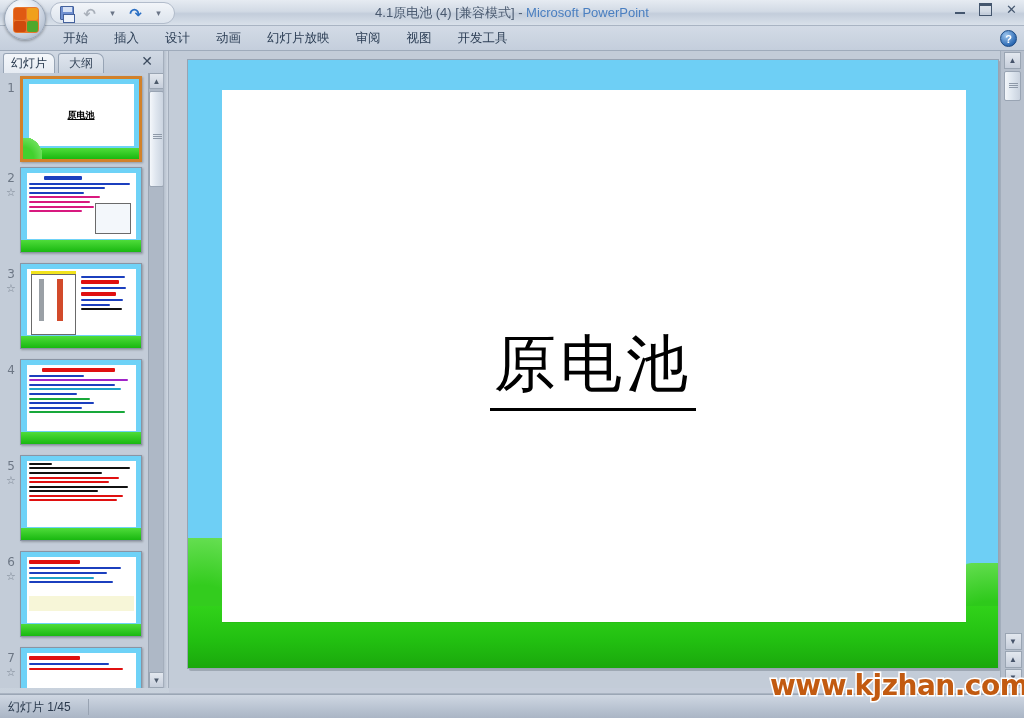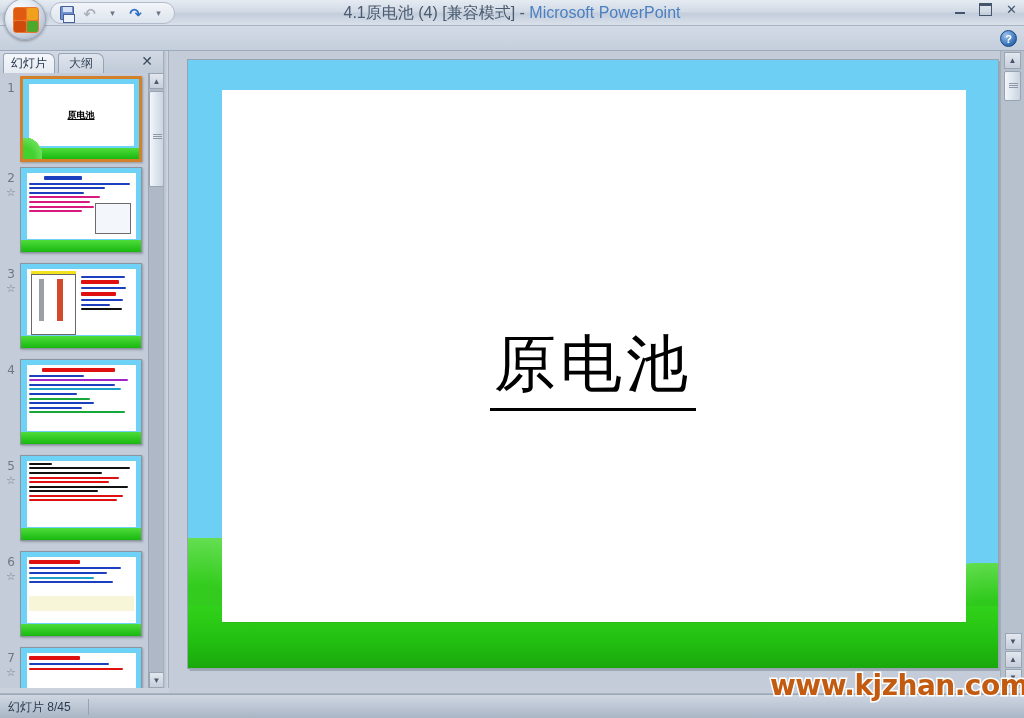--- a/index.html
+++ b/index.html
@@ -19,21 +19,21 @@
 
   
   .titlebar {
     position: absolute; left:0; top:0; width:1024px; height:26px;
     background: linear-gradient(to bottom, #e6ebf2 0%, #d2dae5 45%, #c3cddb 55%, #d9e1ea 100%);
     border-bottom: 1px solid #a9b4c3;
   }
   .title-text {
     position:absolute; left:0; top:0; width:1024px; height:26px;
     line-height:26px; text-align:center;
-    font-size:16px; color:#4a5a70; white-space:nowrap;
+    font-size:13px; color:#4a5a70; white-space:nowrap;
   }
   .title-text .app { color:#4a7fc1; }
 
   .office-orb {
     position:absolute; left:4px; top:-2px; width:42px; height:42px;
     border-radius:50%;
     background: radial-gradient(circle at 35% 30%, #fdfeff 0%, #e3e9f2 40%, #b9c4d4 75%, #8d9aad 100%);
     border:1px solid #9aa7b8;
     box-shadow: 0 1px 3px rgba(0,0,0,.35);
     z-index:6;
@@ -326,20 +326,30 @@
       </div>
     <div class="qat-btn">
         <span class="ico-redo">↷</span>
       </div>
     <div class="qat-btn">
         <span class="qat-sep">▾</span>
       </div>
   </div>
 
   <div class="ribbon">
+    <div class="tabs">
+      <div class="tab">开始</div>
+      <div class="tab">插入</div>
+      <div class="tab">设计</div>
+      <div class="tab">动画</div>
+      <div class="tab">幻灯片放映</div>
+      <div class="tab">审阅</div>
+      <div class="tab">视图</div>
+      <div class="tab">开发工具</div>
+    </div>
     <div class="help-btn">?</div>
   </div>
 
   <div class="leftpane">
     <div class="pane-tabs">
       <div class="ptab active">幻灯片</div>
       <div class="ptab inactive">大纲</div>
       <div class="pane-close">✕</div>
     </div>
 
@@ -529,17 +539,17 @@
       <div class="rt-arrow">▼</div>
       <div class="rt-arrow">▲</div>
       <div class="rt-arrow">▼</div>
     </div>
   </div>
 
   <div class="hsb"></div>
   <div class="bottom-divider"></div>
 
   <div class="statusbar">
-    <div class="status-left">幻灯片 8/45</div>
+    <div class="status-left">幻灯片 1/45</div>
     <div class="status-sep"></div>
   </div>
 
 </div>
 
 </body></html>

